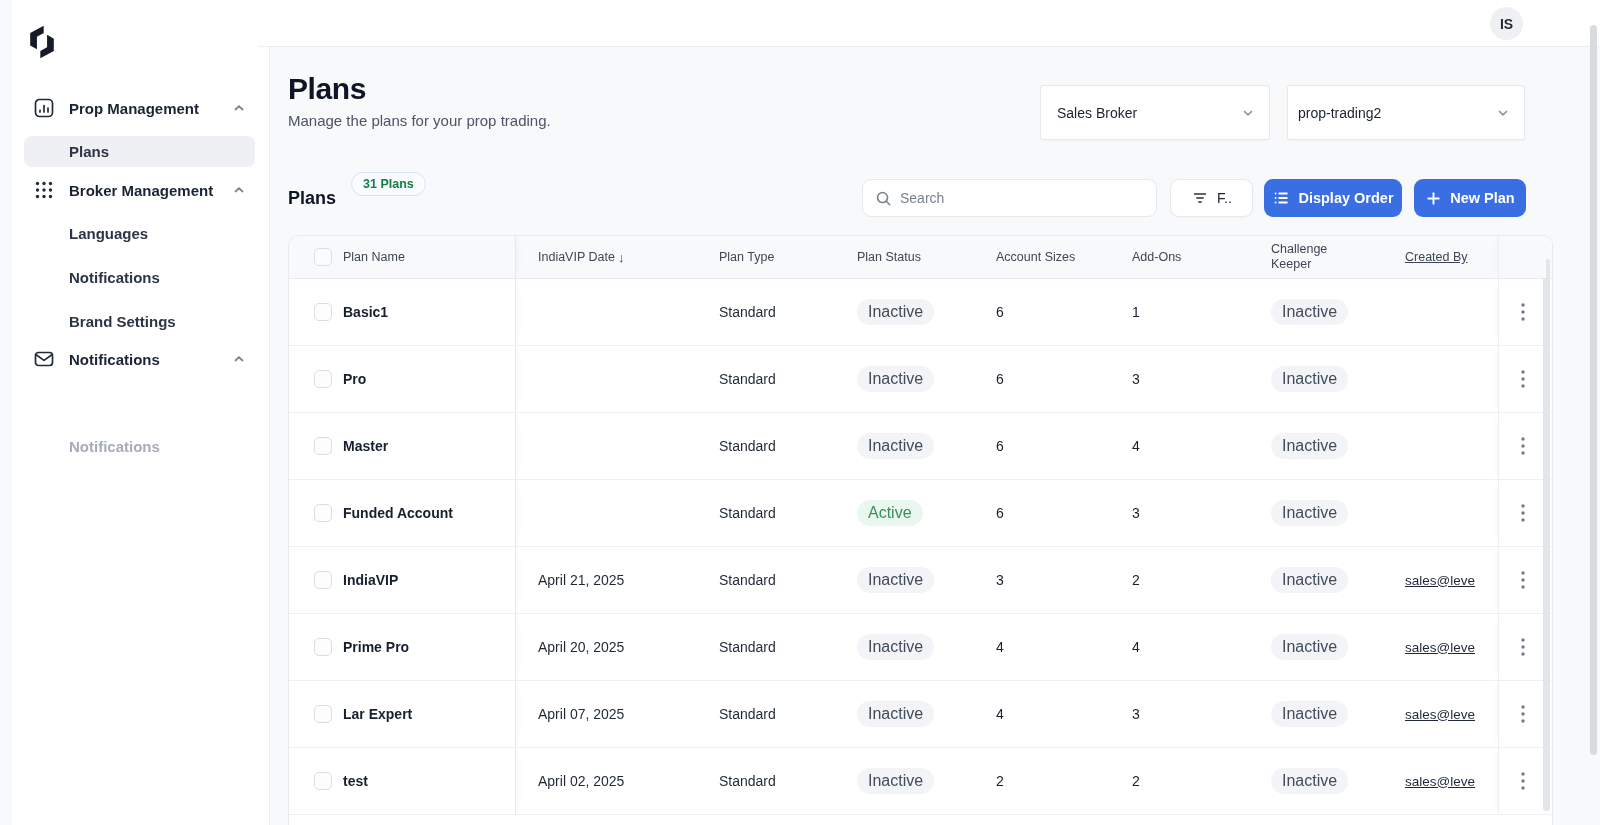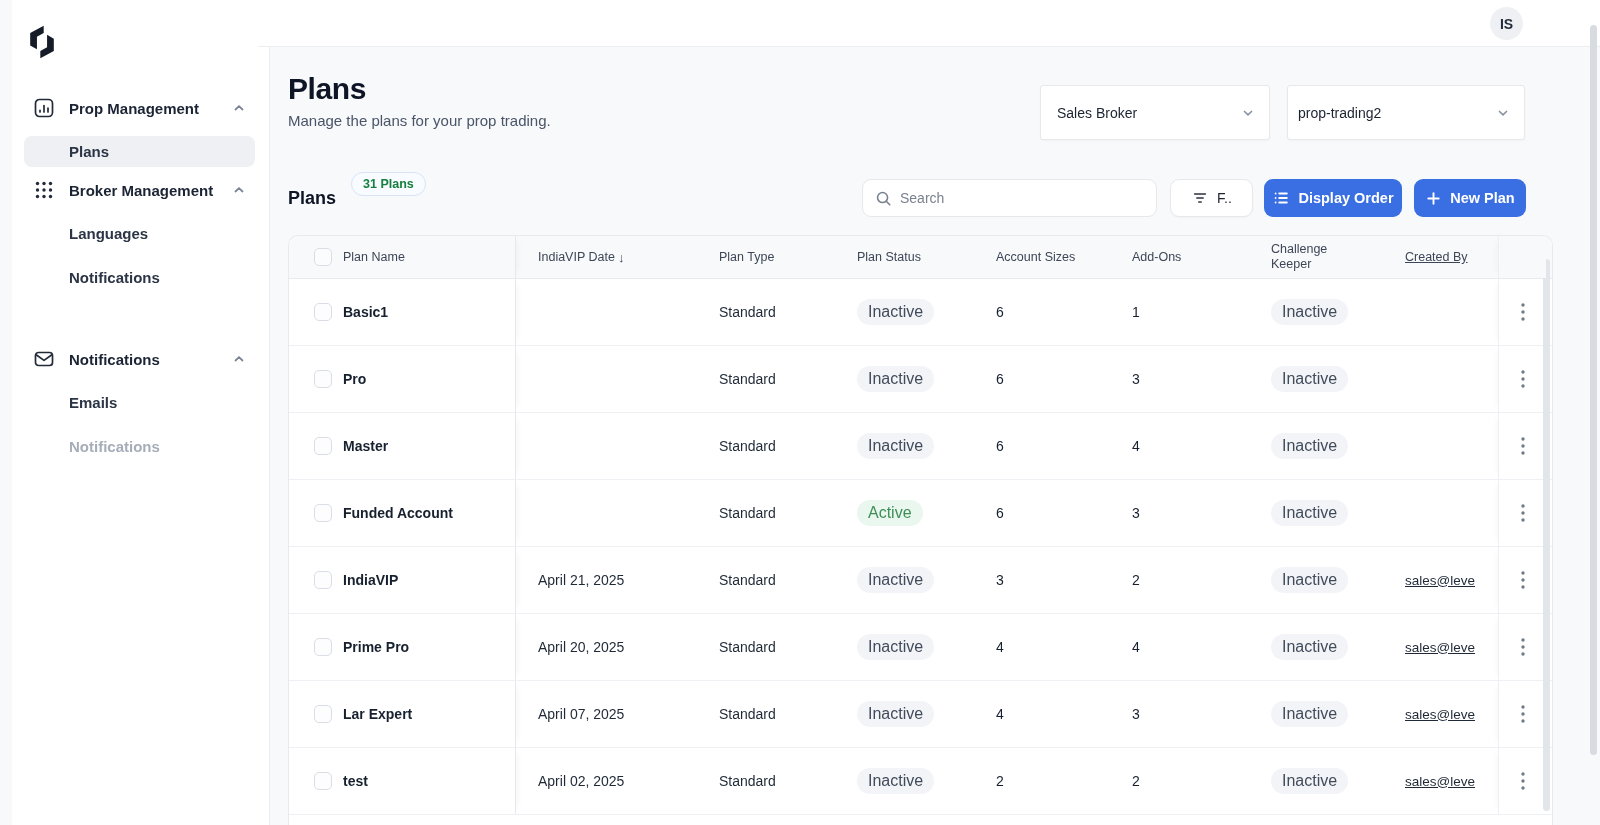--- a/index.html
+++ b/index.html
@@ -152,37 +152,37 @@
           <path d="M3.5 8.5 L7 5.2 L10.5 8.5"></path>
         </svg>
     </span>
   </div>
   <div class="side-item" style="top:218px;">
     <span>Languages</span>
   </div>
   <div class="side-item" style="top:262px;">
     <span>Notifications</span>
   </div>
+  <div class="side-item" style="top:306px;">
+    <span>Brand Settings</span>
+  </div>
 
   <div class="side-section" style="top:344px;">
     <span class="sicon">
       <svg viewBox="0 0 22 22" width="22" height="22" fill="none" stroke="#222b3a" stroke-width="1.7" stroke-linecap="round" stroke-linejoin="round">
         <rect x="2.5" y="4.5" width="17" height="13" rx="3"></rect>
         <path d="M3.5 7 L11 12.4 L18.5 7"></path>
       </svg>
     </span>
     <span class="slabel">Notifications</span>
     <span class="chev">
       <svg viewBox="0 0 14 14" width="14" height="14" fill="none" stroke="#7b8494" stroke-width="1.8" stroke-linecap="round">
           <path d="M3.5 8.5 L7 5.2 L10.5 8.5"></path>
         </svg>
     </span>
-  </div>
-  <div class="side-item" style="top:387px;">
-    <span>Emails</span>
   </div>
   <div class="side-item disabled" style="top:431px;">
     <span>Notifications</span>
   </div>
 
 </nav>
 
 <header class="topbar">
   <div class="avatar">IS</div>
 </header>

